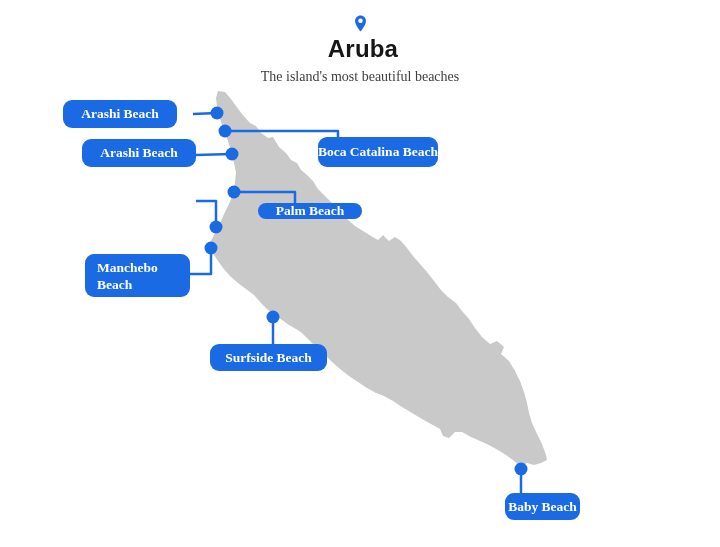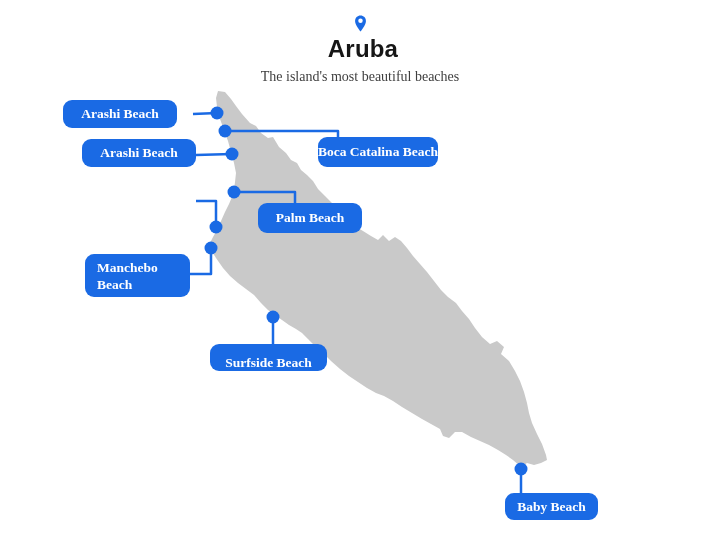--- a/index.html
+++ b/index.html
@@ -24,26 +24,26 @@
     position:absolute; box-sizing:border-box;
     background:#1a6ae4; color:#ffffff; border-radius:9px;
     display:flex; align-items:center; justify-content:center;
     font-family:"Liberation Serif", serif; font-weight:bold; font-size:13.5px;
     white-space:nowrap;
   }
   .lbl-arashi    { left:63px;  top:100px; width:114px; height:28px; }
   .lbl-malmok    { left:82px;  top:139px; width:114px; height:28px; }
   .lbl-boca      { left:318px; top:137px; width:120px; height:30px; }
   .lbl-eagle     { left:82px;  top:188px; width:114px; height:28px; }
-  .lbl-palm      { left:258px; top:203px; width:104px; height:30px; }
+  .lbl-palm      { left:258px; top:203px; width:104px; height:16px; }
   .lbl-manchebo  { left:85px;  top:254px; width:105px; height:43px;
                    justify-content:flex-start; text-align:left;
                    padding-left:12px; white-space:normal; line-height:17px; }
-  .lbl-surfside  { left:210px; top:344px; width:117px; height:27px;align-items:flex-end; }
-  .lbl-baby      { left:505px; top:493px; width:93px;  height:27px; }
+  .lbl-surfside  { left:210px; top:344px; width:117px; height:27px; }
+  .lbl-baby      { left:505px; top:493px; width:75px;  height:27px; }
 </style>
 </head>
 <body>
 
 <div class="stage">
 
   <svg class="map-svg" viewBox="0 0 720 547" xmlns="http://www.w3.org/2000/svg">
 
     <polygon fill="#c9c9c9" points="
       218,91 225,92 231,99 236,106 242,114 250,123 256,126 261,133 268,138 273,137

